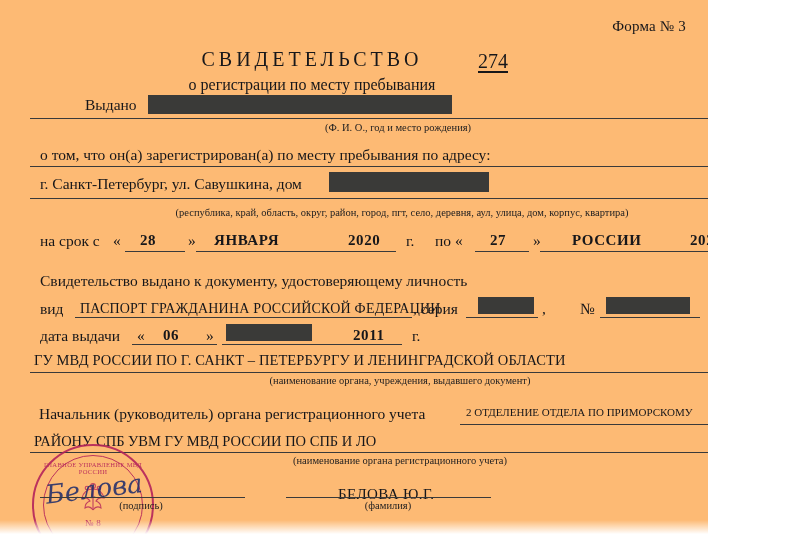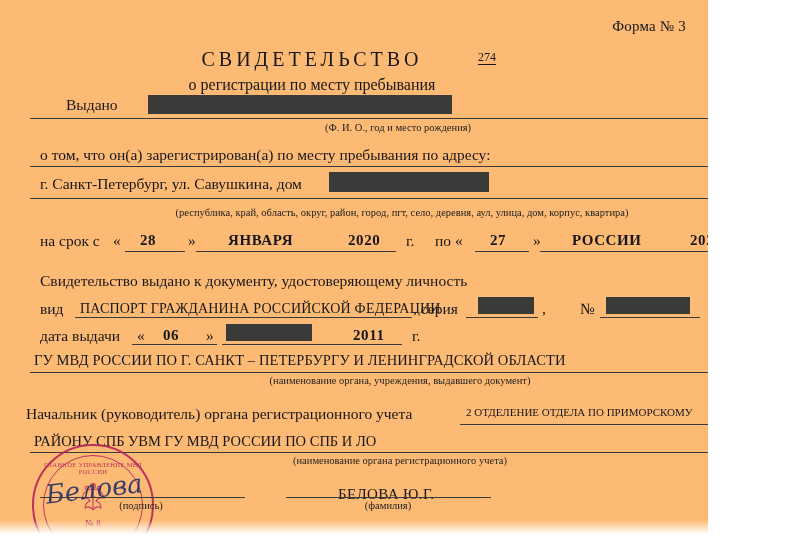--- a/index.html
+++ b/index.html
@@ -35,21 +35,21 @@
     font-size: 20px;
     letter-spacing: 4px;
     padding-left: 0;
   }
   .title-inner { display: inline-block; transform: translateX(-42px); }
 
   .cert-number {
     position: absolute;
     left: 478px;
     top: 50px;
-    font-size: 12px;
+    font-size: 20px;
     text-decoration: underline;
     text-underline-offset: 3px;
   }
 
   .subtitle {
     position: absolute;
     left: 0; right: 0;
     top: 76px;
     text-align: center;
     font-size: 16px;
@@ -165,40 +165,40 @@
 
   <div class="title">
     <span class="title-inner">СВИДЕТЕЛЬСТВО</span>
   </div>
   <div class="cert-number">274</div>
 
   <div class="subtitle">
     <span class="subtitle-inner">о регистрации по месту пребывания</span>
   </div>
 
-  <div class="lbl" style="left:66px; top:96px;">Выдано</div>
+  <div class="lbl" style="left:85px; top:96px;">Выдано</div>
   <div class="redact" style="left:148px; top:95px; width:304px; height:19px;"></div>
   <div class="rule" style="left:30px; top:118px; width:738px;"></div>
 
   <div class="hint" style="left:238px; top:122px; width:320px;">(Ф. И. О., год и место рождения)</div>
 
   <div class="lbl" style="left:40px; top:146px;">о том, что он(а) зарегистрирован(а) по месту пребывания по адресу:</div>
   <div class="rule" style="left:30px; top:166px; width:738px;"></div>
 
   <div class="lbl" style="left:40px; top:175px;">г. Санкт-Петербург, ул. Савушкина, дом</div>
   <div class="redact" style="left:329px; top:172px; width:160px; height:20px;"></div>
   <div class="rule" style="left:30px; top:198px; width:738px;"></div>
 
   <div class="hint" style="left:152px; top:207px; width:500px;">(республика, край, область, округ, район, город, пгт, село, деревня, аул, улица, дом, корпус, квартира)</div>
 
   <div class="lbl" style="left:40px; top:232px;">на срок с</div>
   <div class="lbl" style="left:113px; top:232px;">«</div>
   <div class="val bold" style="left:140px; top:232px;">28</div>
   <div class="lbl" style="left:188px; top:232px;">»</div>
-  <div class="val bold" style="left:228px; top:232px;">ЯНВАРЯ</div>
+  <div class="val bold" style="left:214px; top:232px;">ЯНВАРЯ</div>
   <div class="val bold" style="left:348px; top:232px;">2020</div>
   <div class="lbl" style="left:406px; top:232px;">г.</div>
   <div class="lbl" style="left:435px; top:232px;">по «</div>
   <div class="val bold" style="left:490px; top:232px;">27</div>
   <div class="lbl" style="left:533px; top:232px;">»</div>
   <div class="val bold" style="left:572px; top:232px;">РОССИИ</div>
   <div class="val bold" style="left:690px; top:232px;">2020</div>
   <div class="lbl" style="left:744px; top:232px;">г.</div>
 
   <div class="rule" style="left:125px; top:251px; width:60px;"></div>
@@ -226,21 +226,21 @@
   <div class="redact" style="left:226px; top:324px; width:86px; height:17px;"></div>
   <div class="val bold" style="left:353px; top:327px;">2011</div>
   <div class="lbl" style="left:412px; top:327px;">г.</div>
   <div class="rule" style="left:132px; top:344px; width:85px;"></div>
   <div class="rule" style="left:222px; top:344px; width:180px;"></div>
 
   <div class="lbl" style="left:34px; top:352px; font-size:14.5px; letter-spacing:.1px;">ГУ  МВД  РОССИИ  ПО  Г. САНКТ – ПЕТЕРБУРГУ  И  ЛЕНИНГРАДСКОЙ ОБЛАСТИ</div>
   <div class="rule" style="left:30px; top:372px; width:738px;"></div>
   <div class="hint" style="left:220px; top:375px; width:360px;">(наименование органа, учреждения, выдавшего документ)</div>
 
-  <div class="lbl" style="left:26px; top:405px;">Начальник (руководитель) органа регистрационного учета</div>
+  <div class="lbl" style="left:39px; top:405px;">Начальник (руководитель) органа регистрационного учета</div>
   <div class="val" style="left:466px; top:406px; font-size:11px;">2 ОТДЕЛЕНИЕ ОТДЕЛА  ПО ПРИМОРСКОМУ</div>
   <div class="rule" style="left:460px; top:424px; width:308px;"></div>
 
   <div class="val" style="left:34px; top:433px; font-size:14.5px;">РАЙОНУ СПБ УВМ  ГУ  МВД  РОССИИ  ПО СПБ  И  ЛО</div>
   <div class="rule" style="left:30px; top:452px; width:738px;"></div>
   <div class="hint" style="left:230px; top:455px; width:340px;">(наименование органа регистрационного учета)</div>
 
   <div class="stamp">
     <div class="stamp-text-top">ГЛАВНОЕ УПРАВЛЕНИЕ МВД РОССИИ</div>
     <svg class="stamp-eagle" viewBox="0 0 40 40">

